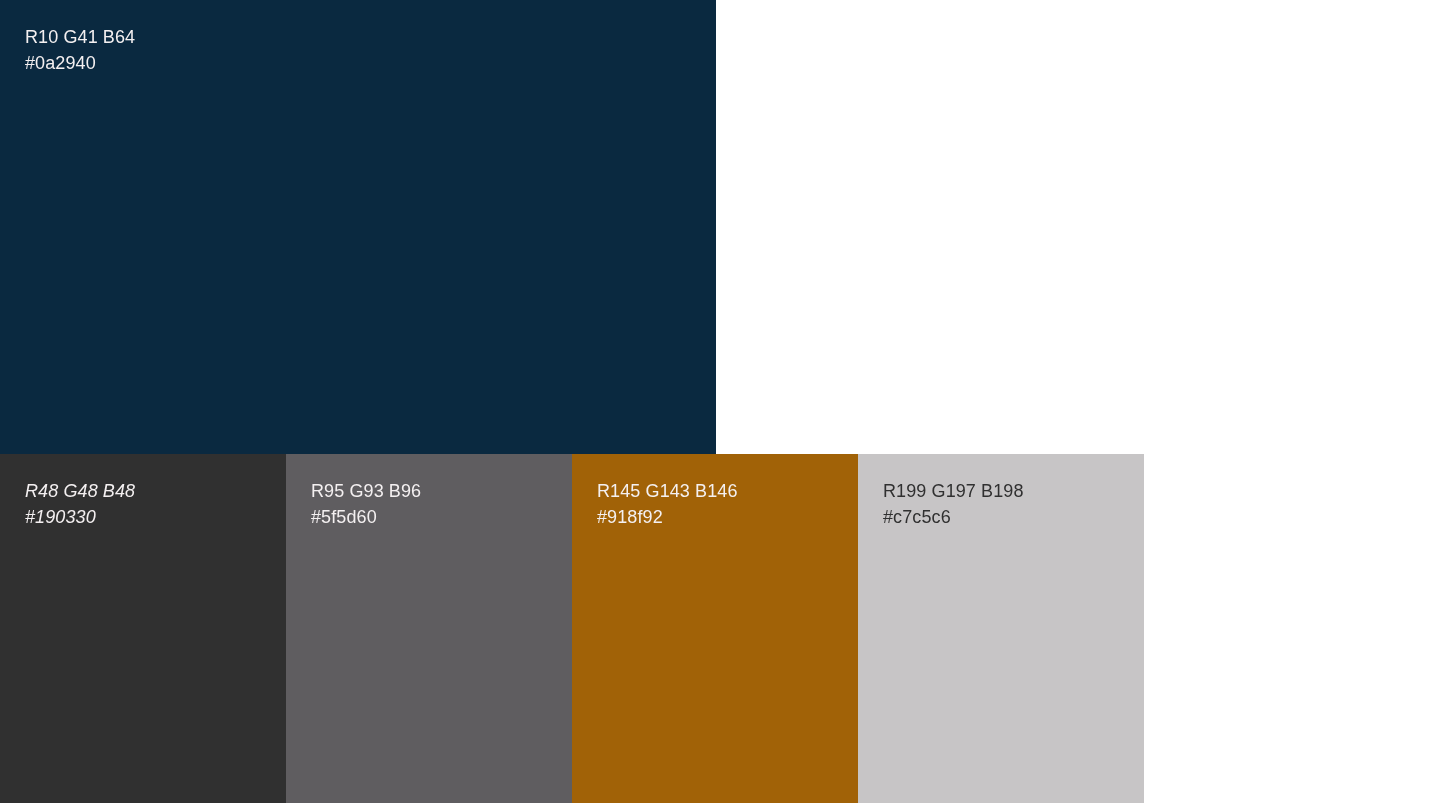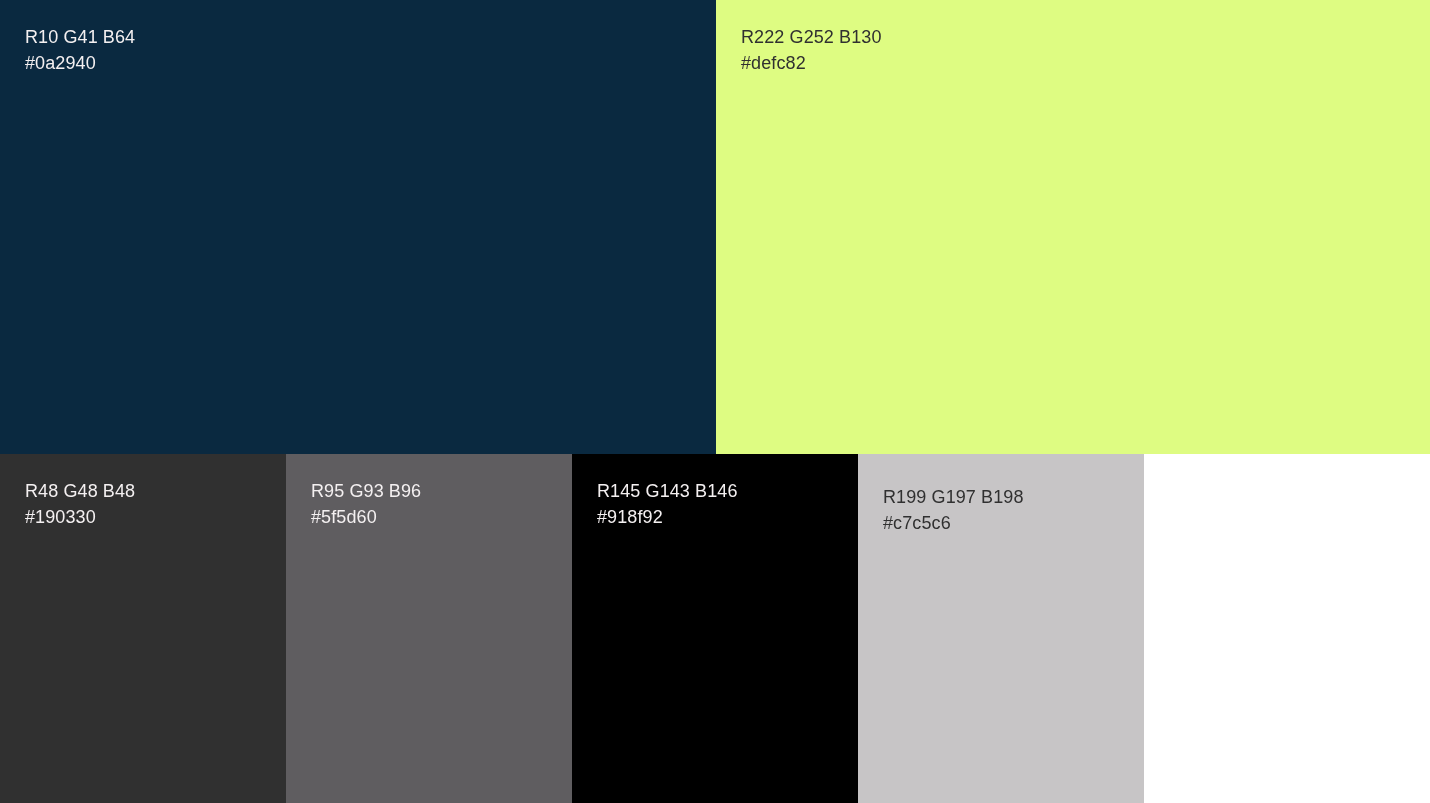--- a/index.html
+++ b/index.html
@@ -65,54 +65,48 @@
 
   <div class="swatch-row" id="row-top" style="height: 456px;">
 
     <div class="swatch" id="sw-navy" style="background-color: rgb(10, 41, 64); width: 716px; flex: 0 0 716px;">
       <div class="swatch-labels" style="color: rgb(244, 240, 241);">
         <span class="swatch-rgb">R10 G41 B64</span>
         <span class="swatch-hex">#0a2940</span>
       </div>
     </div>
 
-    <div class="swatch" id="sw-lime" style="background-color: rgb(222, 252, 130); width: 714px; flex: 0 0 714px;">
-      <div class="swatch-labels" style="color: rgb(48, 48, 48);">
-        <span class="swatch-rgb">R222 G252 B130</span>
-        <span class="swatch-hex">#defc82</span>
-      </div>
-    </div>
 
   </div>
 
   <div class="swatch-row" id="row-bottom" style="height: 351px;">
 
-    <div class="swatch" id="sw-gray-900" style="background-color: rgb(48, 48, 48); width: 286px; flex: 0 0 286px;">
+    <div class="swatch" id="sw-gray-900" style="background-color: rgb(48, 48, 48); width: 286px; flex: 0 0 286px; font-style: italic;">
       <div class="swatch-labels" style="color: rgb(244, 240, 241);">
         <span class="swatch-rgb">R48 G48 B48</span>
         <span class="swatch-hex">#190330</span>
       </div>
     </div>
 
     <div class="swatch" id="sw-gray-700" style="background-color: rgb(95, 93, 96); width: 286px; flex: 0 0 286px;">
       <div class="swatch-labels" style="color: rgb(244, 240, 241);">
         <span class="swatch-rgb">R95 G93 B96</span>
         <span class="swatch-hex">#5f5d60</span>
       </div>
     </div>
 
-    <div class="swatch" id="sw-gray-500" style="background-color: #000000; width: 286px; flex: 0 0 286px;">
+    <div class="swatch" id="sw-gray-500" style="background-color: #a16207; width: 286px; flex: 0 0 286px;">
       <div class="swatch-labels" style="color: rgb(244, 240, 241);">
         <span class="swatch-rgb">R145 G143 B146</span>
         <span class="swatch-hex">#918f92</span>
       </div>
     </div>
 
     <div class="swatch" id="sw-gray-300" style="background-color: rgb(199, 197, 198); width: 286px; flex: 0 0 286px;">
-      <div class="swatch-labels" style="color: rgb(48, 48, 48); margin-top: 6px;">
+      <div class="swatch-labels" style="color: rgb(48, 48, 48);">
         <span class="swatch-rgb">R199 G197 B198</span>
         <span class="swatch-hex">#c7c5c6</span>
       </div>
     </div>
 
 
   </div>
 
 </div>
 

